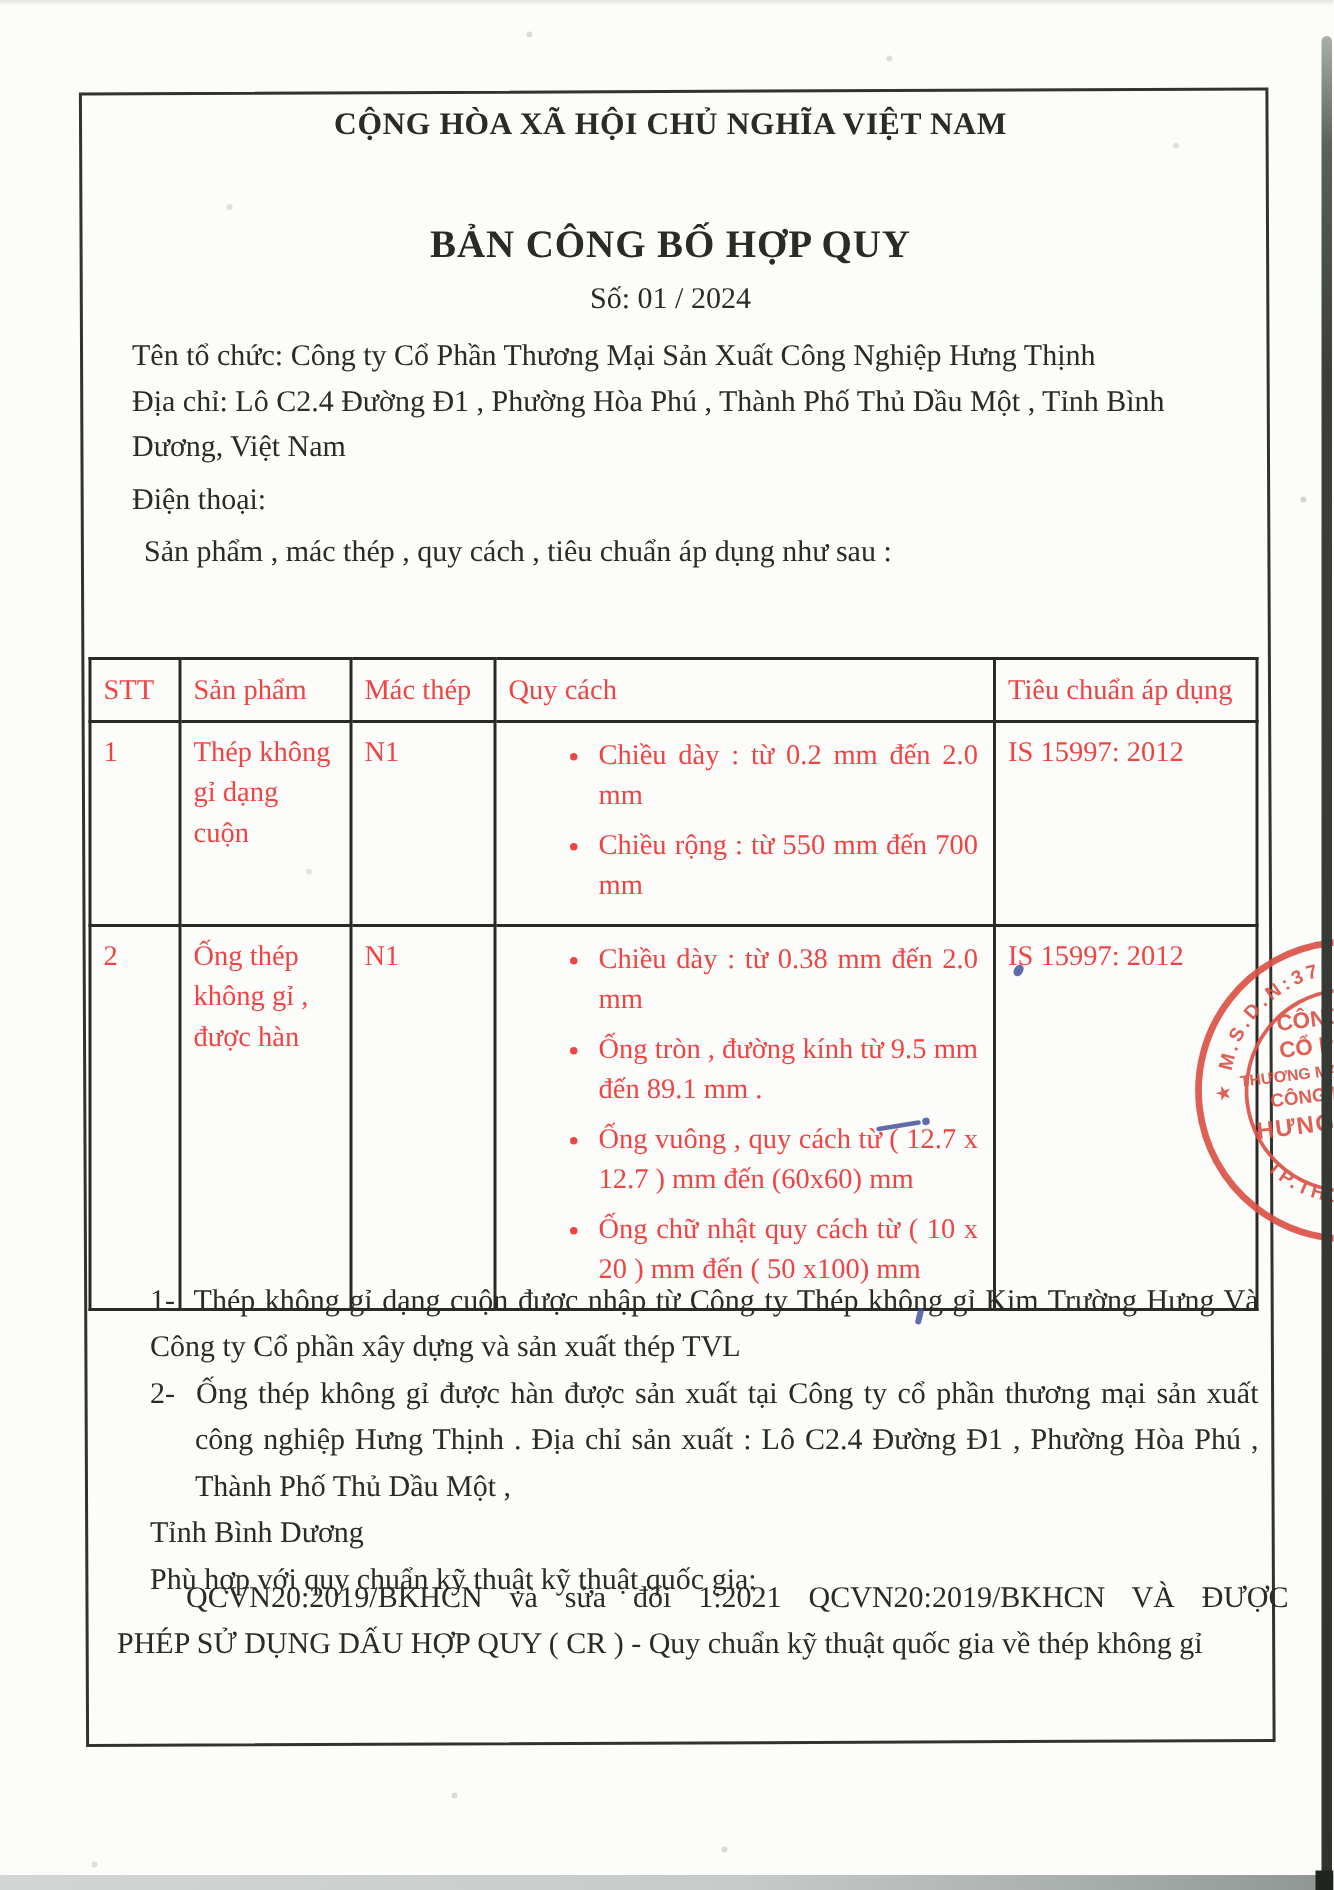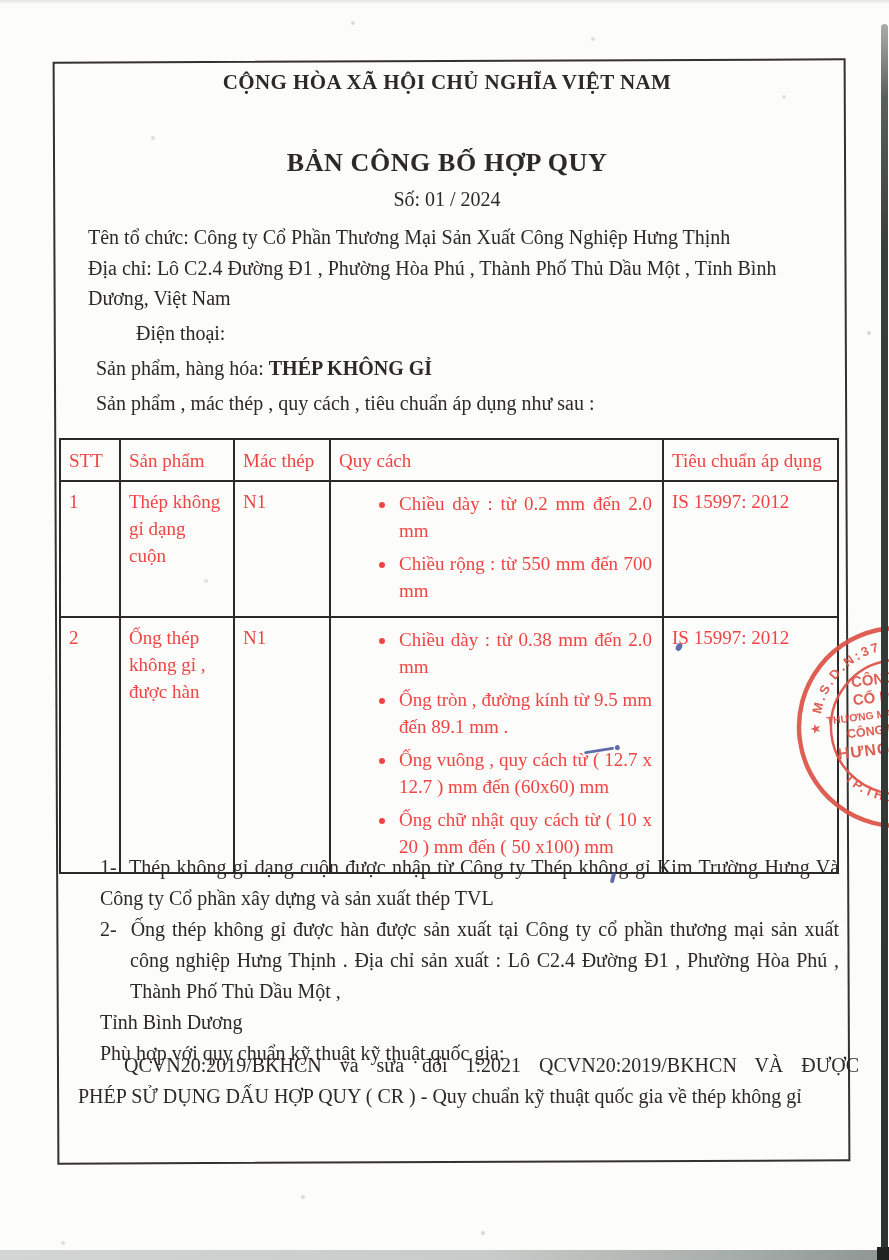--- a/index.html
+++ b/index.html
@@ -32,21 +32,21 @@
   .republic{font-size:21px;font-weight:bold;letter-spacing:.4px;}
   .motto{margin-top:7px;font-size:19px;font-weight:bold;}
   .motto .u{display:inline-block;padding:0 6px 4px 18px;border-bottom:2.5px solid #34322e;margin-left:-18px;}
   .motto .tail{font-weight:bold;}
   .doc-title{left:57px;top:148px;width:780px;text-align:center;
     font-size:26px;font-weight:bold;letter-spacing:.6px;}
   .doc-number{left:57px;top:188px;width:780px;text-align:center;font-size:20px;}
   
   .info{left:88px;top:222px;width:752px;font-size:20px;line-height:30px;}
   .info p{margin:0 0 1px 0;}
-  .info .gap{margin-top:5px;margin-left:48px;}
+  .info .gap{margin-top:5px;}
   .info .ind{margin-left:8px;}
   .b{font-weight:bold;}
   
   table.spec{position:absolute;left:59px;top:438px;width:778px;
     border-collapse:collapse;table-layout:fixed;
     font-size:19px;line-height:27px;color:#ef4444;}
   table.spec col.c1{width:60px;} table.spec col.c2{width:114px;}
   table.spec col.c3{width:96px;} table.spec col.c4{width:333px;}
   table.spec col.c5{width:175px;}
   table.spec th,table.spec td{border:2px solid #2c2a26;vertical-align:top;
@@ -95,21 +95,20 @@
   <div class="republic">CỘNG HÒA XÃ HỘI CHỦ NGHĨA VIỆT NAM</div>
 </div>
 
 <div class="abs doc-title">BẢN CÔNG BỐ HỢP QUY</div>
 <div class="abs doc-number">Số: 01 / 2024</div>
 
 <div class="abs info">
   <p><span>Tên tổ chức:</span> <span>Công ty Cổ Phần Thương Mại Sản Xuất Công Nghiệp Hưng Thịnh</span></p>
   <p><span>Địa chỉ:</span> <span>Lô C2.4 Đường Đ1 , Phường Hòa Phú , Thành Phố Thủ Dầu Một , Tỉnh Bình Dương, Việt Nam</span></p>
   <p class="gap"><span>Điện thoại:</span></p>
-  <p class="gap ind"><span>Sản phẩm, hàng hóa:</span> <span class="b">THÉP KHÔNG GỈ</span></p>
   <p class="gap ind">Sản phẩm , mác thép , quy cách , tiêu chuẩn áp dụng như sau :</p>
 </div>
 
 <table class="spec">
   <colgroup>
       <col class="c1">
       <col class="c2">
       <col class="c3">
       <col class="c4">
       <col class="c5">

